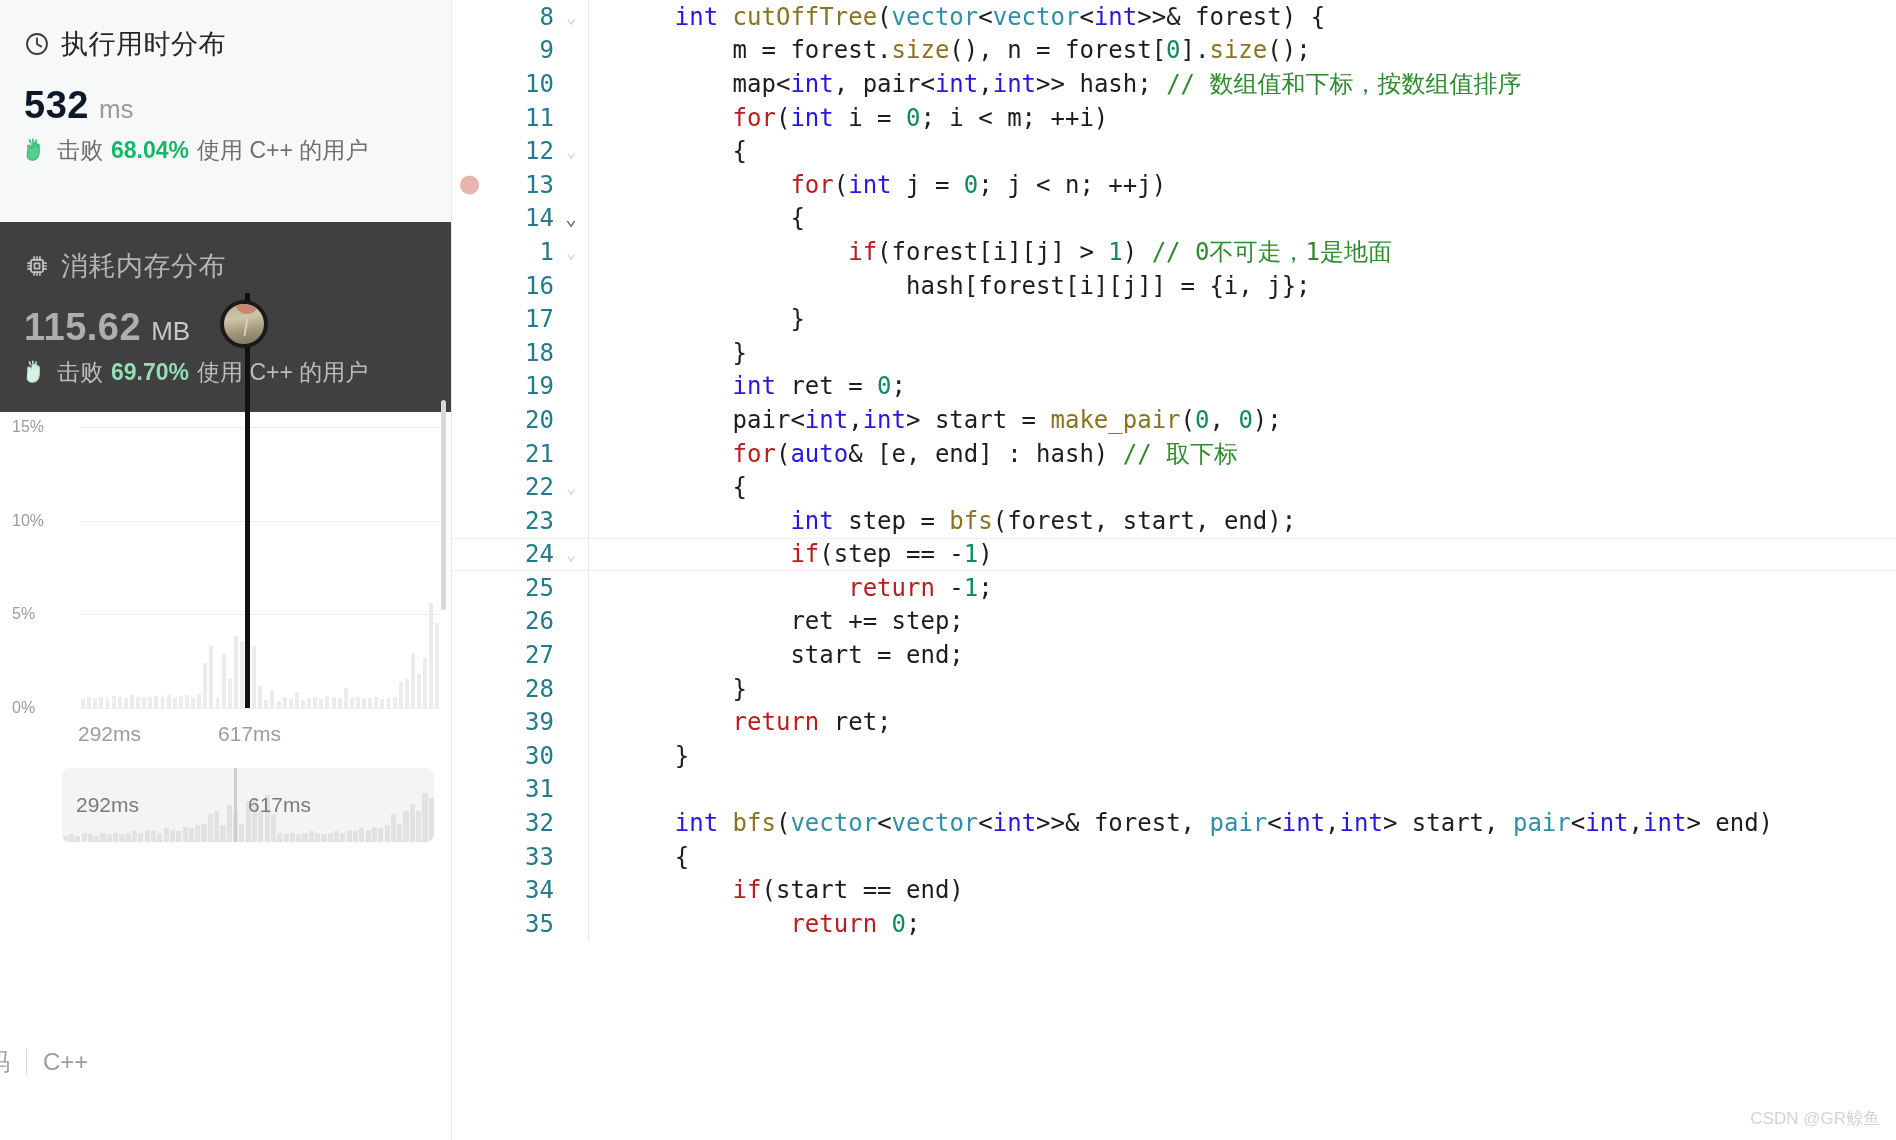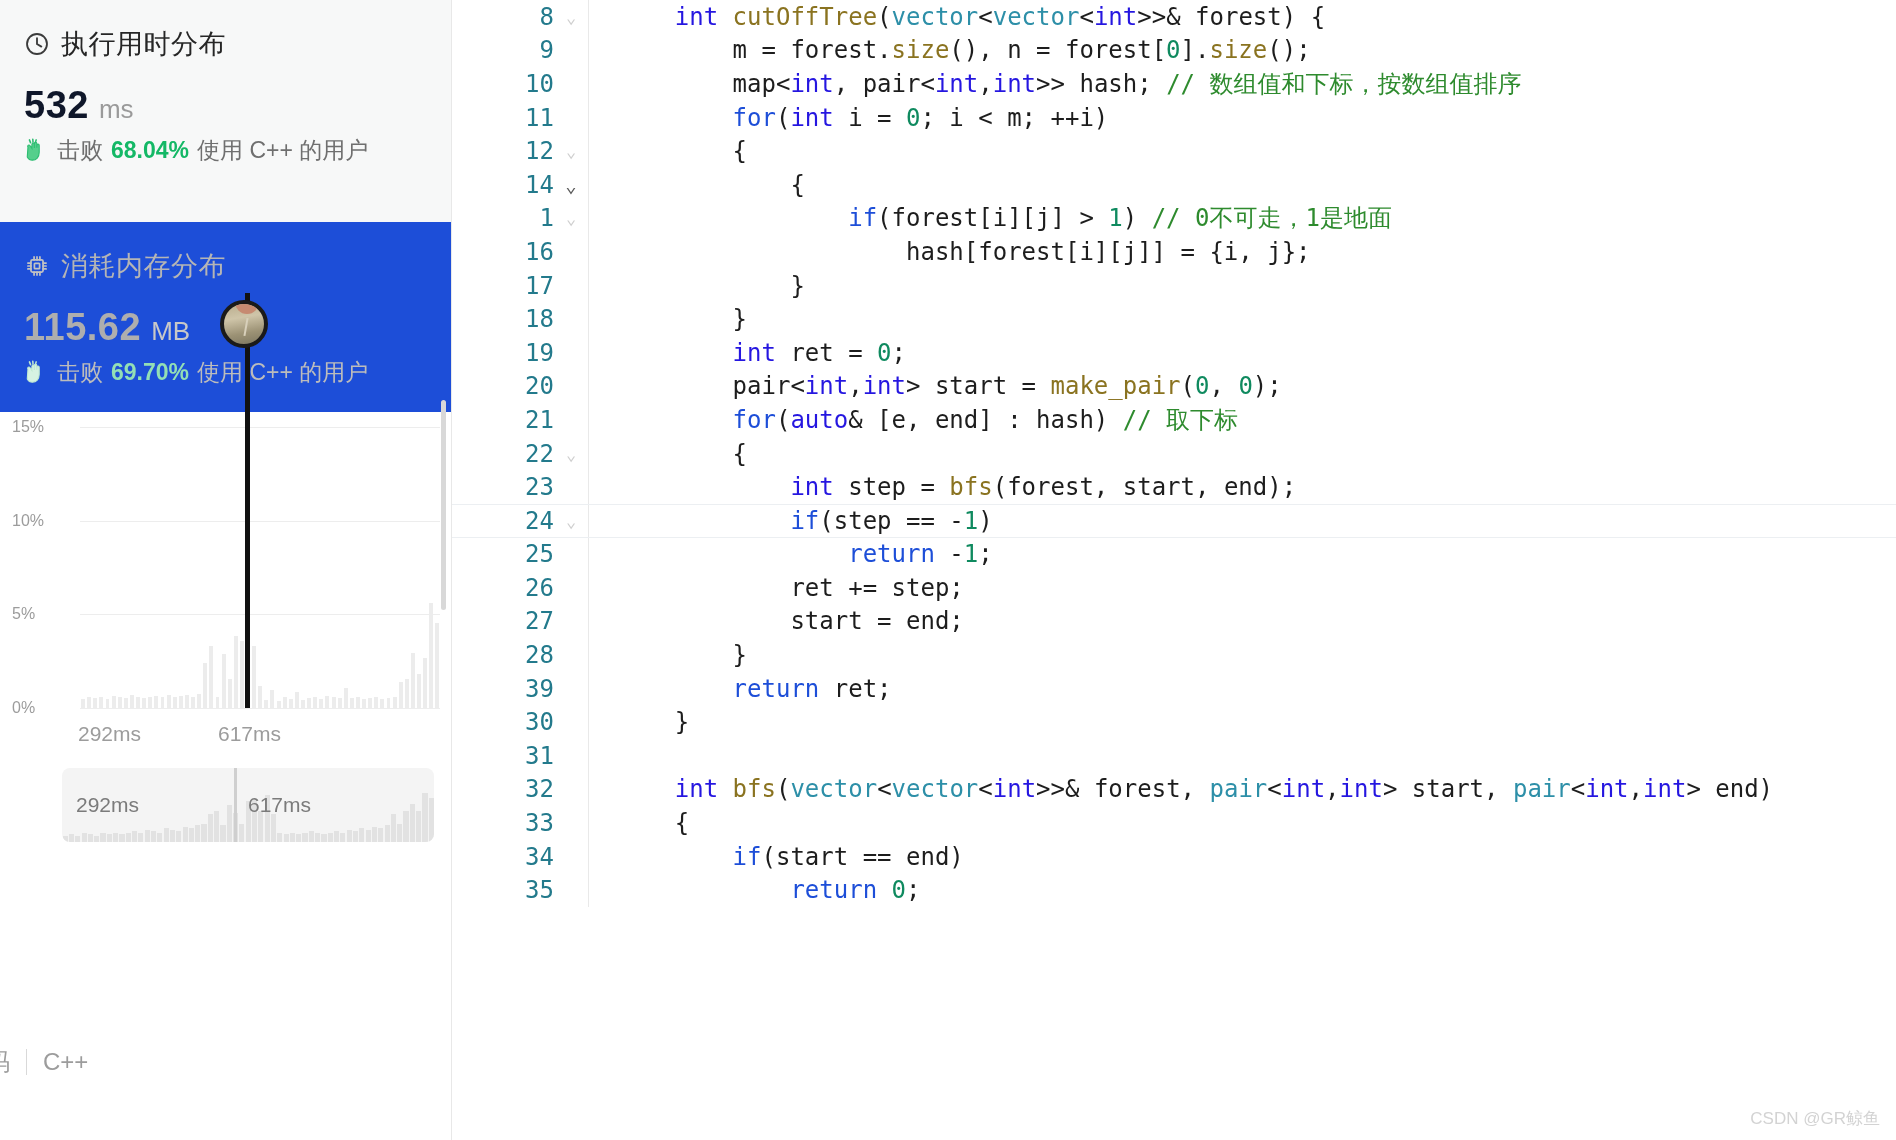--- a/index.html
+++ b/index.html
@@ -49,21 +49,21 @@
     font-size: 23px; color: #6f6f6f; white-space: nowrap;
   }
   .beat-line.dim { color: #bcbcbc; }
   .hand-icon { width: 27px; height: 27px; flex: 0 0 27px; }
   .pct { color: #14b866; font-weight: bold; }
   .pct.soft { color: #93dfb5; font-weight: bold; }
 
   .memory-card {
     position: absolute; left: 0; top: 222px;
     width: 452px; height: 190px;
-    background: #1d4ed8;
+    background: #404040;
   }
 
   
   .chart-wrap {
     position: absolute; left: 0; top: 400px;
     width: 452px; height: 360px;
   }
   .chart-area {
     position: absolute; left: 80px; top: 8px;
     width: 360px; height: 300px;
@@ -177,21 +177,21 @@
   .fold {
     flex: 0 0 34px; text-align: center; color: #cfcfcf; font-size: 17px;
   }
   .fold.on { color: #5a5a5a; font-size: 19px; }
   .gut-sep {
     flex: 0 0 1px; align-self: stretch; background: #e9e9e9; margin-right: 0;
   }
   .codetext { padding-left: 28px; }
 
   
-  .k  { color: #1d4ed8; }          
+  .k  { color: #b91c1c; }          
   .t  { color: #2516e0; }          
   .fn { color: #8a7320; }          
   .n  { color: #0f8a5f; }          
   .ty { color: #2d8fa8; }          
   .p  { color: #1d1d1d; }          
   .c  { color: #2e8b2e; }
 
   .watermark {
     position: absolute; right: 16px; bottom: 10px;
     font-size: 17px; color: #d3d3d3;
@@ -434,20 +434,21 @@
     <div class="panel-scroll"></div>
   </div>
 
   <div class="editor">
     <div class="code-rows" id="code-rows">
         <div class="code-row"><div class="gutter-bp"></div><div class="ln">8</div><div class="fold">⌄</div><div class="gut-sep"></div><div class="codetext"><span class="p">    </span><span class="t">int</span><span class="p"> </span><span class="fn">cutOffTree</span><span class="p">(</span><span class="ty">vector</span><span class="p">&lt;</span><span class="ty">vector</span><span class="p">&lt;</span><span class="t">int</span><span class="p">&gt;&gt;&amp; forest) {</span></div></div>
         <div class="code-row"><div class="gutter-bp"></div><div class="ln">9</div><div class="fold"></div><div class="gut-sep"></div><div class="codetext"><span class="p">        m = forest.</span><span class="fn">size</span><span class="p">(), n = forest[</span><span class="n">0</span><span class="p">].</span><span class="fn">size</span><span class="p">();</span></div></div>
         <div class="code-row"><div class="gutter-bp"></div><div class="ln">10</div><div class="fold"></div><div class="gut-sep"></div><div class="codetext"><span class="p">        map&lt;</span><span class="t">int</span><span class="p">, pair&lt;</span><span class="t">int</span><span class="p">,</span><span class="t">int</span><span class="p">&gt;&gt; hash; </span><span class="c">// 数组值和下标，按数组值排序</span></div></div>
         <div class="code-row"><div class="gutter-bp"></div><div class="ln">11</div><div class="fold"></div><div class="gut-sep"></div><div class="codetext"><span class="p">        </span><span class="k">for</span><span class="p">(</span><span class="t">int</span><span class="p"> i = </span><span class="n">0</span><span class="p">; i &lt; m; ++i)</span></div></div>
         <div class="code-row"><div class="gutter-bp"></div><div class="ln">12</div><div class="fold">⌄</div><div class="gut-sep"></div><div class="codetext"><span class="p">        {</span></div></div>
+        <div class="code-row"><div class="gutter-bp"><span class="bp-dot"></span></div><div class="ln">13</div><div class="fold"></div><div class="gut-sep"></div><div class="codetext"><span class="p">            </span><span class="k">for</span><span class="p">(</span><span class="t">int</span><span class="p"> j = </span><span class="n">0</span><span class="p">; j &lt; n; ++j)</span></div></div>
         <div class="code-row"><div class="gutter-bp"></div><div class="ln">14</div><div class="fold on">⌄</div><div class="gut-sep"></div><div class="codetext"><span class="p">            {</span></div></div>
         <div class="code-row"><div class="gutter-bp"></div><div class="ln">1</div><div class="fold">⌄</div><div class="gut-sep"></div><div class="codetext"><span class="p">                </span><span class="k">if</span><span class="p">(forest[i][j] &gt; </span><span class="n">1</span><span class="p">) </span><span class="c">// 0不可走，1是地面</span></div></div>
         <div class="code-row"><div class="gutter-bp"></div><div class="ln">16</div><div class="fold"></div><div class="gut-sep"></div><div class="codetext"><span class="p">                    hash[forest[i][j]] = {i, j};</span></div></div>
         <div class="code-row"><div class="gutter-bp"></div><div class="ln">17</div><div class="fold"></div><div class="gut-sep"></div><div class="codetext"><span class="p">            }</span></div></div>
         <div class="code-row"><div class="gutter-bp"></div><div class="ln">18</div><div class="fold"></div><div class="gut-sep"></div><div class="codetext"><span class="p">        }</span></div></div>
         <div class="code-row"><div class="gutter-bp"></div><div class="ln">19</div><div class="fold"></div><div class="gut-sep"></div><div class="codetext"><span class="p">        </span><span class="t">int</span><span class="p"> ret = </span><span class="n">0</span><span class="p">;</span></div></div>
         <div class="code-row"><div class="gutter-bp"></div><div class="ln">20</div><div class="fold"></div><div class="gut-sep"></div><div class="codetext"><span class="p">        pair&lt;</span><span class="t">int</span><span class="p">,</span><span class="t">int</span><span class="p">&gt; start = </span><span class="fn">make_pair</span><span class="p">(</span><span class="n">0</span><span class="p">, </span><span class="n">0</span><span class="p">);</span></div></div>
         <div class="code-row"><div class="gutter-bp"></div><div class="ln">21</div><div class="fold"></div><div class="gut-sep"></div><div class="codetext"><span class="p">        </span><span class="k">for</span><span class="p">(</span><span class="t">auto</span><span class="p">&amp; [e, end] : hash) </span><span class="c">// 取下标</span></div></div>
         <div class="code-row"><div class="gutter-bp"></div><div class="ln">22</div><div class="fold">⌄</div><div class="gut-sep"></div><div class="codetext"><span class="p">        {</span></div></div>
         <div class="code-row"><div class="gutter-bp"></div><div class="ln">23</div><div class="fold"></div><div class="gut-sep"></div><div class="codetext"><span class="p">            </span><span class="t">int</span><span class="p"> step = </span><span class="fn">bfs</span><span class="p">(forest, start, end);</span></div></div>

